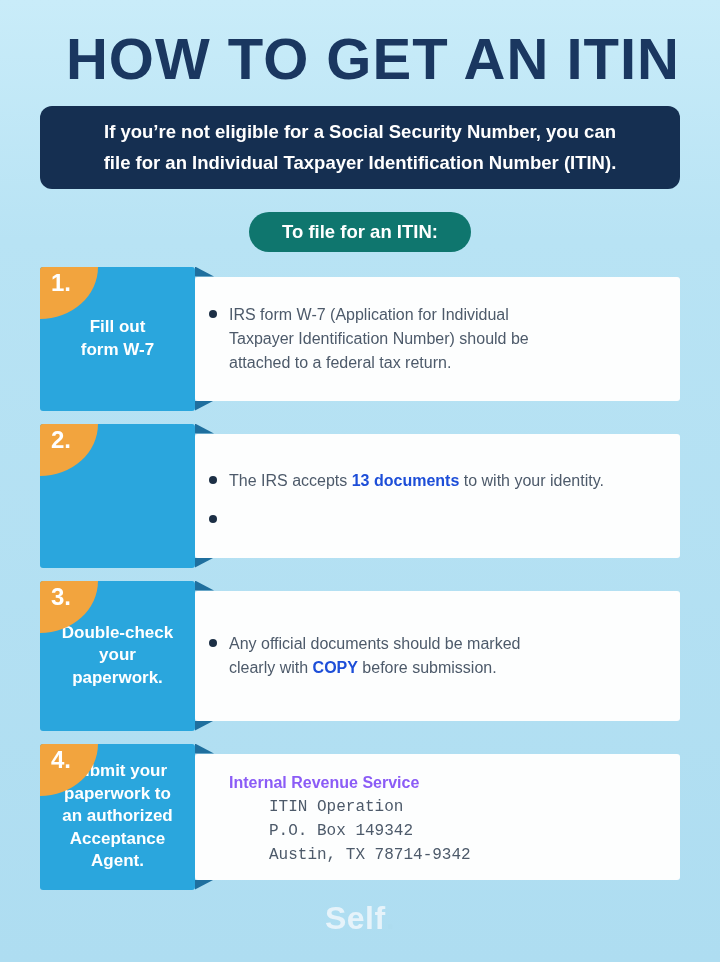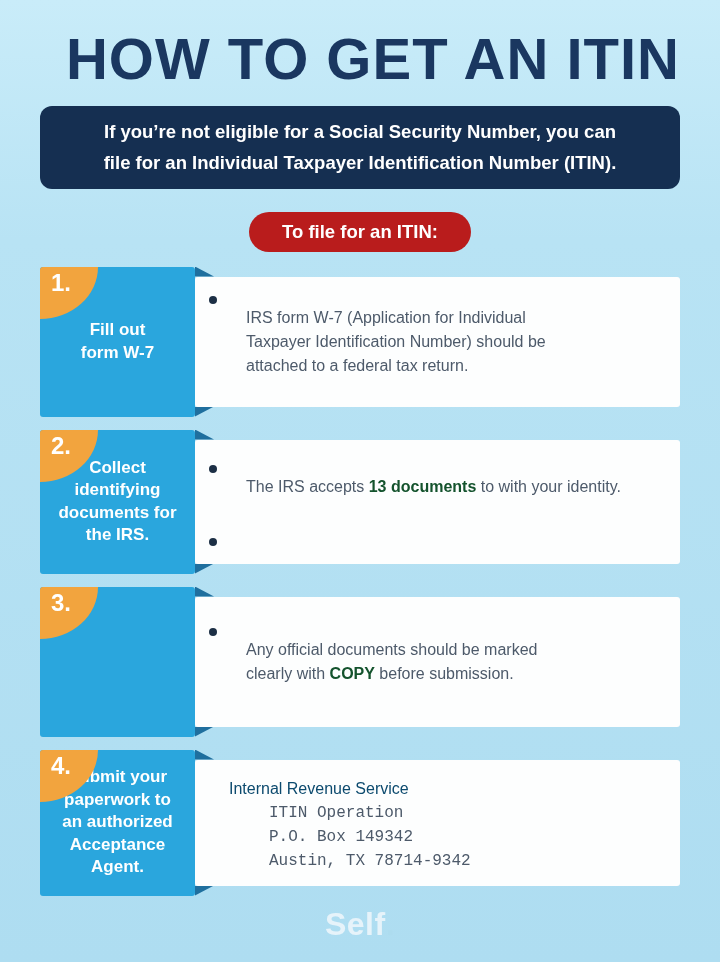--- a/index.html
+++ b/index.html
@@ -13,21 +13,21 @@
     margin:28px 0 0;text-align:right;color:#1a3760;
     font-size:58px;font-weight:bold;letter-spacing:1px;line-height:1.08;
   }
   .banner{
     margin-top:15px;background:#152f51;border-radius:12px;
     color:#ffffff;font-weight:bold;font-size:18.5px;line-height:1.7;
     text-align:center;padding:10px 6px;white-space:pre-line;
   }
   .pill-wrap{text-align:center;margin-top:23px;}
   .pill{
-    display:inline-block;background:#b91c1c;color:#ffffff;
+    display:inline-block;background:#0f766e;color:#ffffff;
     font-weight:bold;font-size:18.5px;padding:9px 33px;border-radius:24px;
   }
   .steps{margin-top:15px;display:flex;flex-direction:column;gap:13px;}
   .step{display:flex;}
   .step-left{
     position:relative;width:155px;flex:0 0 155px;background:#2aa6dd;border-radius:3px;
     display:flex;align-items:center;justify-content:center;
   }
   .s1 .step-left{min-height:144px}
   .s2 .step-left{min-height:144px}
@@ -46,24 +46,24 @@
     text-align:center;white-space:pre-line;padding:10px 6px;
   }
   .step-right{
     flex:1;background:#fdfefe;border-radius:3px;margin:10px 0;
     padding:12px 8px 12px 14px;
     display:flex;flex-direction:column;justify-content:center;
   }
   ul.bullets{list-style:none;margin:0;padding:0;display:flex;flex-direction:column;gap:15px;}
   li.bullet{display:flex;gap:12px;color:#4d5a6a;font-size:16px;line-height:1.5;}
   .dot{flex:0 0 8px;width:8px;height:8px;border-radius:50%;background:#1c2f45;margin-top:7px;}
-  .bullet-text{margin:17px;white-space:pre-line;}
-  .bullet-text b{color:#14532d;}
+  .bullet-text{margin:0;white-space:pre-line;}
+  .bullet-text b{color:#1d4ed8;}
   .address{margin:5px 0 0 20px;font-size:16px;line-height:1.5;color:#4d5a6a;}
-  .addr-org{font-weight:normal;color:#0c4a6e;}
+  .addr-org{font-weight:bold;color:#8b5cf6;}
   .addr-lines{margin-left:40px;white-space:pre-line;font-family:Liberation Mono, monospace;}
   .brand{
     text-align:center;margin-top:10px;
     font-size:32px;font-weight:bold;letter-spacing:0.5px;
   }
   .brand .brand-name{color:#e6f3fa;}
   .brand .brand-dot{color:#addcef;}
 </style>
 </head>
 <body>
@@ -101,24 +101,20 @@
           </li>
         </ul>
       </div>
     </div>
 
     <div class="step s2">
       <div class="step-left">
         <div class="badge">
           <span>2.</span>
         </div>
-        <div class="step-label">Collect
-identifying
-documents for
-the IRS.</div>
         <div class="wedge wedge-top"></div>
         <div class="wedge wedge-bottom"></div>
       </div>
       <div class="step-right">
         <ul class="bullets">
           <li class="bullet">
             <span class="dot"></span>
             <p class="bullet-text"><span>The IRS accepts </span><b>13 documents</b><span> to with your identity.</span></p>
           </li>
           <li class="bullet">
@@ -126,20 +122,23 @@
           </li>
         </ul>
       </div>
     </div>
 
     <div class="step s3">
       <div class="step-left">
         <div class="badge">
           <span>3.</span>
         </div>
+        <div class="step-label">Double-check
+your
+paperwork.</div>
         <div class="wedge wedge-top"></div>
         <div class="wedge wedge-bottom"></div>
       </div>
       <div class="step-right">
         <ul class="bullets">
           <li class="bullet">
             <span class="dot"></span>
             <p class="bullet-text"><span>Any official documents should be marked
 clearly with </span><b>COPY</b><span> before submission.</span></p>
           </li>

